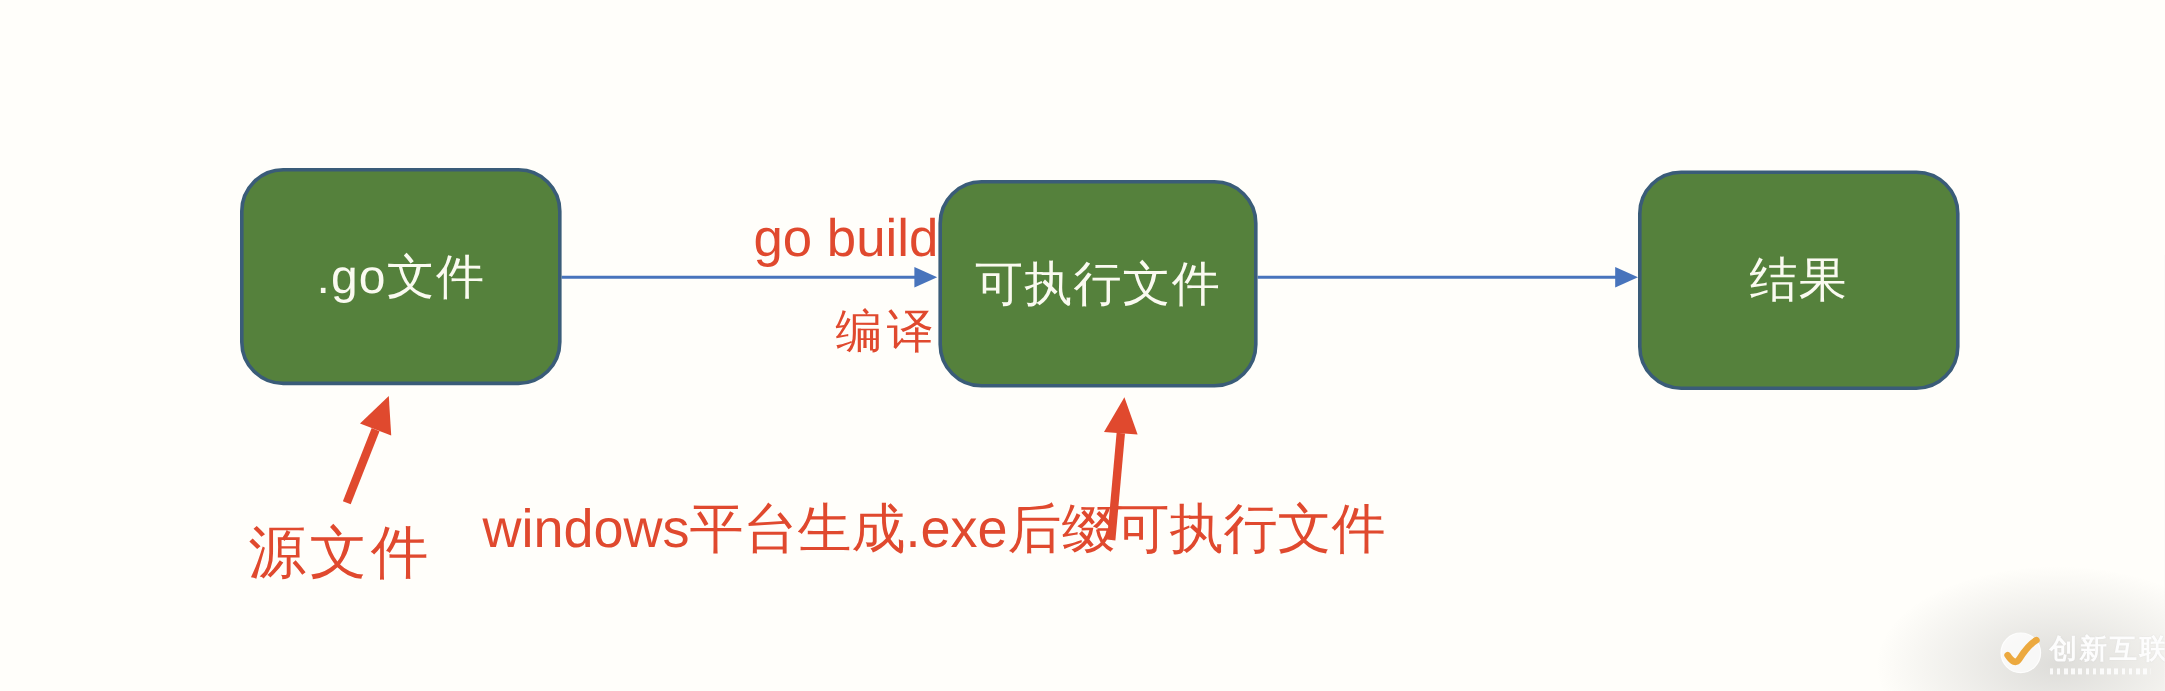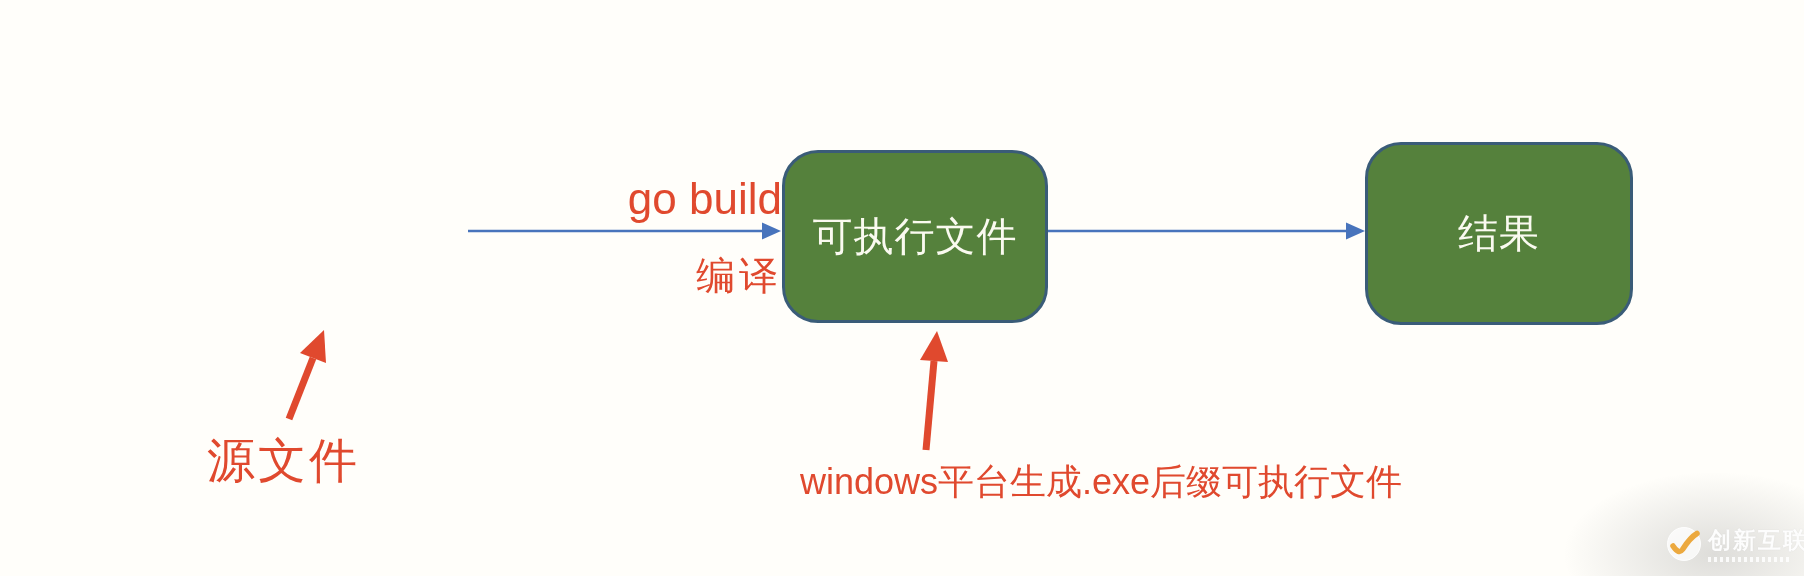--- a/index.html
+++ b/index.html
@@ -64,25 +64,25 @@
   .annotation-source{
     position:absolute;
     left:207px;top:429px;
     color:var(--annotation);
     font-size:48px;
     letter-spacing:3px;
     white-space:nowrap;
   }
   .annotation-platform{
     position:absolute;
-    left:402px;top:455px;width:1000px;
+    left:402px;top:414px;width:1000px;
     color:var(--annotation);
-    font-size:36px;
+    font-size:45px;
     line-height:54px;
-    text-align:right;
+    text-align:left;
     white-space:nowrap;
   }
   .corner-shade{
     position:absolute;
     right:0;bottom:0;
     width:320px;height:180px;
     background:radial-gradient(ellipse 210px 115px at 72% 88%,
       rgba(70,70,70,0.18), rgba(70,70,70,0.0) 72%);
     pointer-events:none;
   }
@@ -123,20 +123,23 @@
     <line x1="1048" y1="231" x2="1347" y2="231" stroke="#4874BC" stroke-width="2.6"></line>
     <polygon points="1365,231 1346,222.5 1346,239.5" fill="#4874BC"></polygon>
 
     <line x1="289" y1="419" x2="313" y2="358" stroke="#E0492E" stroke-width="7"></line>
     <polygon points="324,330 326,363 300,353" fill="#E0492E"></polygon>
 
     <line x1="926" y1="450" x2="934" y2="361" stroke="#E0492E" stroke-width="7"></line>
     <polygon points="937,331 948,362 920,360" fill="#E0492E"></polygon>
   </svg>
 
+  <div class="node node-go-file">
+    <span>.go文件</span>
+  </div>
 
   <div class="node node-executable">
     <span>可执行文件</span>
   </div>
 
   <div class="node node-result">
     <span>结果</span>
   </div>
 
   <div class="edge-label edge-label-top">go build</div>

